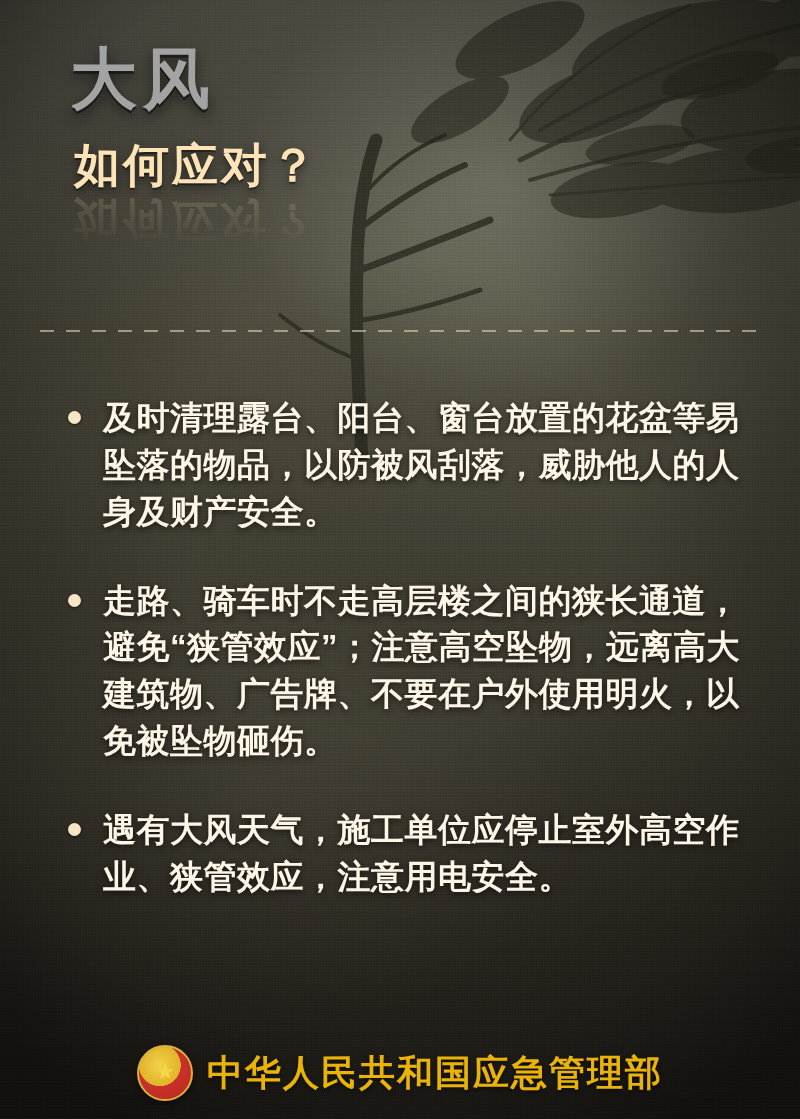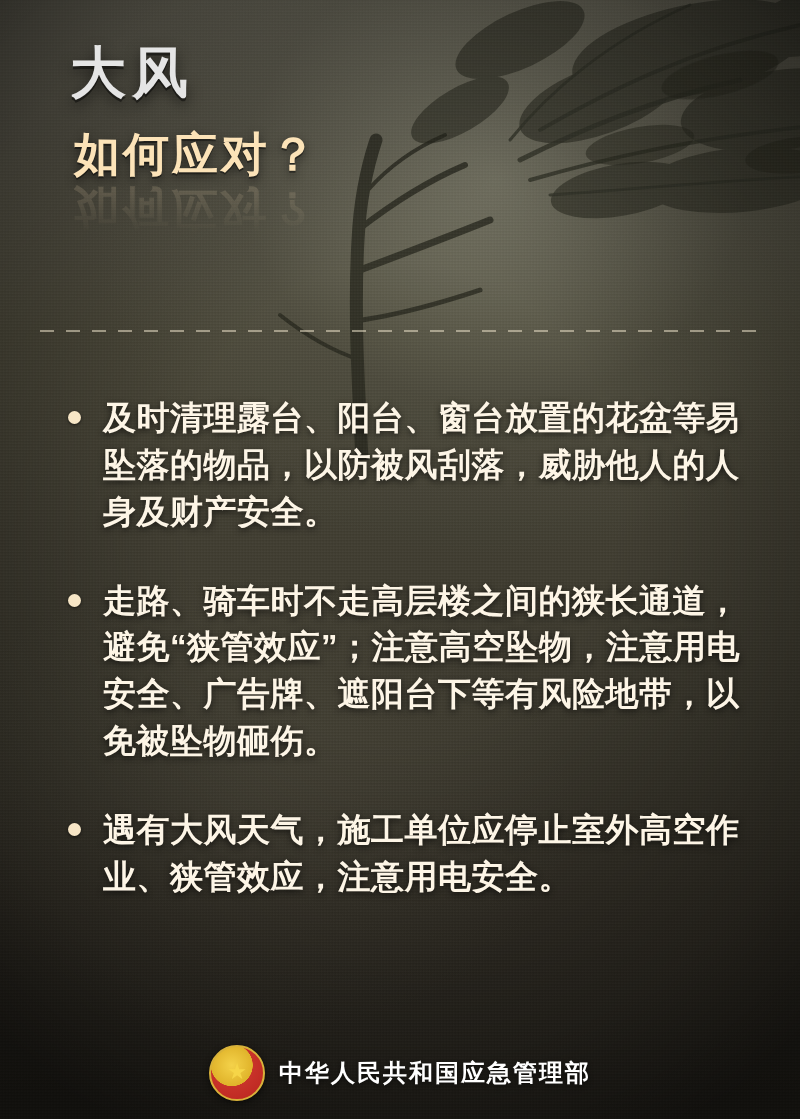--- a/index.html
+++ b/index.html
@@ -72,24 +72,24 @@
   .header {
     position: absolute;
     top: 0;
     left: 0;
     width: 100%;
     padding: 44px 0 0 70px;
     box-sizing: border-box;
   }
   .title-main {
     font-family: "Liberation Sans", sans-serif;
-    font-size: 56px;
+    font-size: 67px;
     font-weight: bold;
     letter-spacing: 6px;
-    color: #e5e5e5;
+    color: #a3a3a3;
     text-shadow:
       0 3px 0 rgba(0,0,0,0.45),
       0 6px 14px rgba(0,0,0,0.55);
     line-height: 1.05;
     margin: 0;
   }
   .title-sub {
     margin: 26px 0 0 4px;
     font-family: "Liberation Sans", sans-serif;
     font-size: 46px;
@@ -187,23 +187,23 @@
     font-size: 22px;
     line-height: 1;
   }
   .footer-texts {
     display: flex;
     flex-direction: column;
     justify-content: center;
   }
   .footer-cn {
     font-family: "Liberation Sans", sans-serif;
-    font-size: 24px;
-    font-weight: bold;
-    color: #ffffff;
+    font-size: 36px;
+    font-weight: bold;
+    color: #eab308;
     letter-spacing: 2px;
     line-height: 1.15;
     text-shadow: 0 2px 5px rgba(0,0,0,0.6);
   }
   .footer-en {
     font-family: "Liberation Serif", serif;
     font-size: 11px;
     color: #e6dcc6;
     letter-spacing: 0.4px;
     margin-top: 3px;
@@ -270,21 +270,21 @@
 
   <div class="content">
 
     <div class="bullet-item">
       <span class="bullet-dot"></span>
       <div class="bullet-text">及时清理露台、阳台、窗台放置的花盆等易坠落的物品，以防被风刮落，威胁他人的人身及财产安全。</div>
     </div>
 
     <div class="bullet-item">
       <span class="bullet-dot"></span>
-      <div class="bullet-text">走路、骑车时不走高层楼之间的狭长通道，避免“狭管效应”；注意高空坠物，注意用电安全、广告牌、遮阳台下等有风险地带，以免被坠物砸伤。</div>
+      <div class="bullet-text">走路、骑车时不走高层楼之间的狭长通道，避免“狭管效应”；注意高空坠物，远离高大建筑物、广告牌、不要在户外使用明火，以免被坠物砸伤。</div>
     </div>
 
 
     <div class="bullet-item">
       <span class="bullet-dot"></span>
       <div class="bullet-text">遇有大风天气，施工单位应停止室外高空作业、狭管效应，注意用电安全。</div>
     </div>
 
   </div>
 

